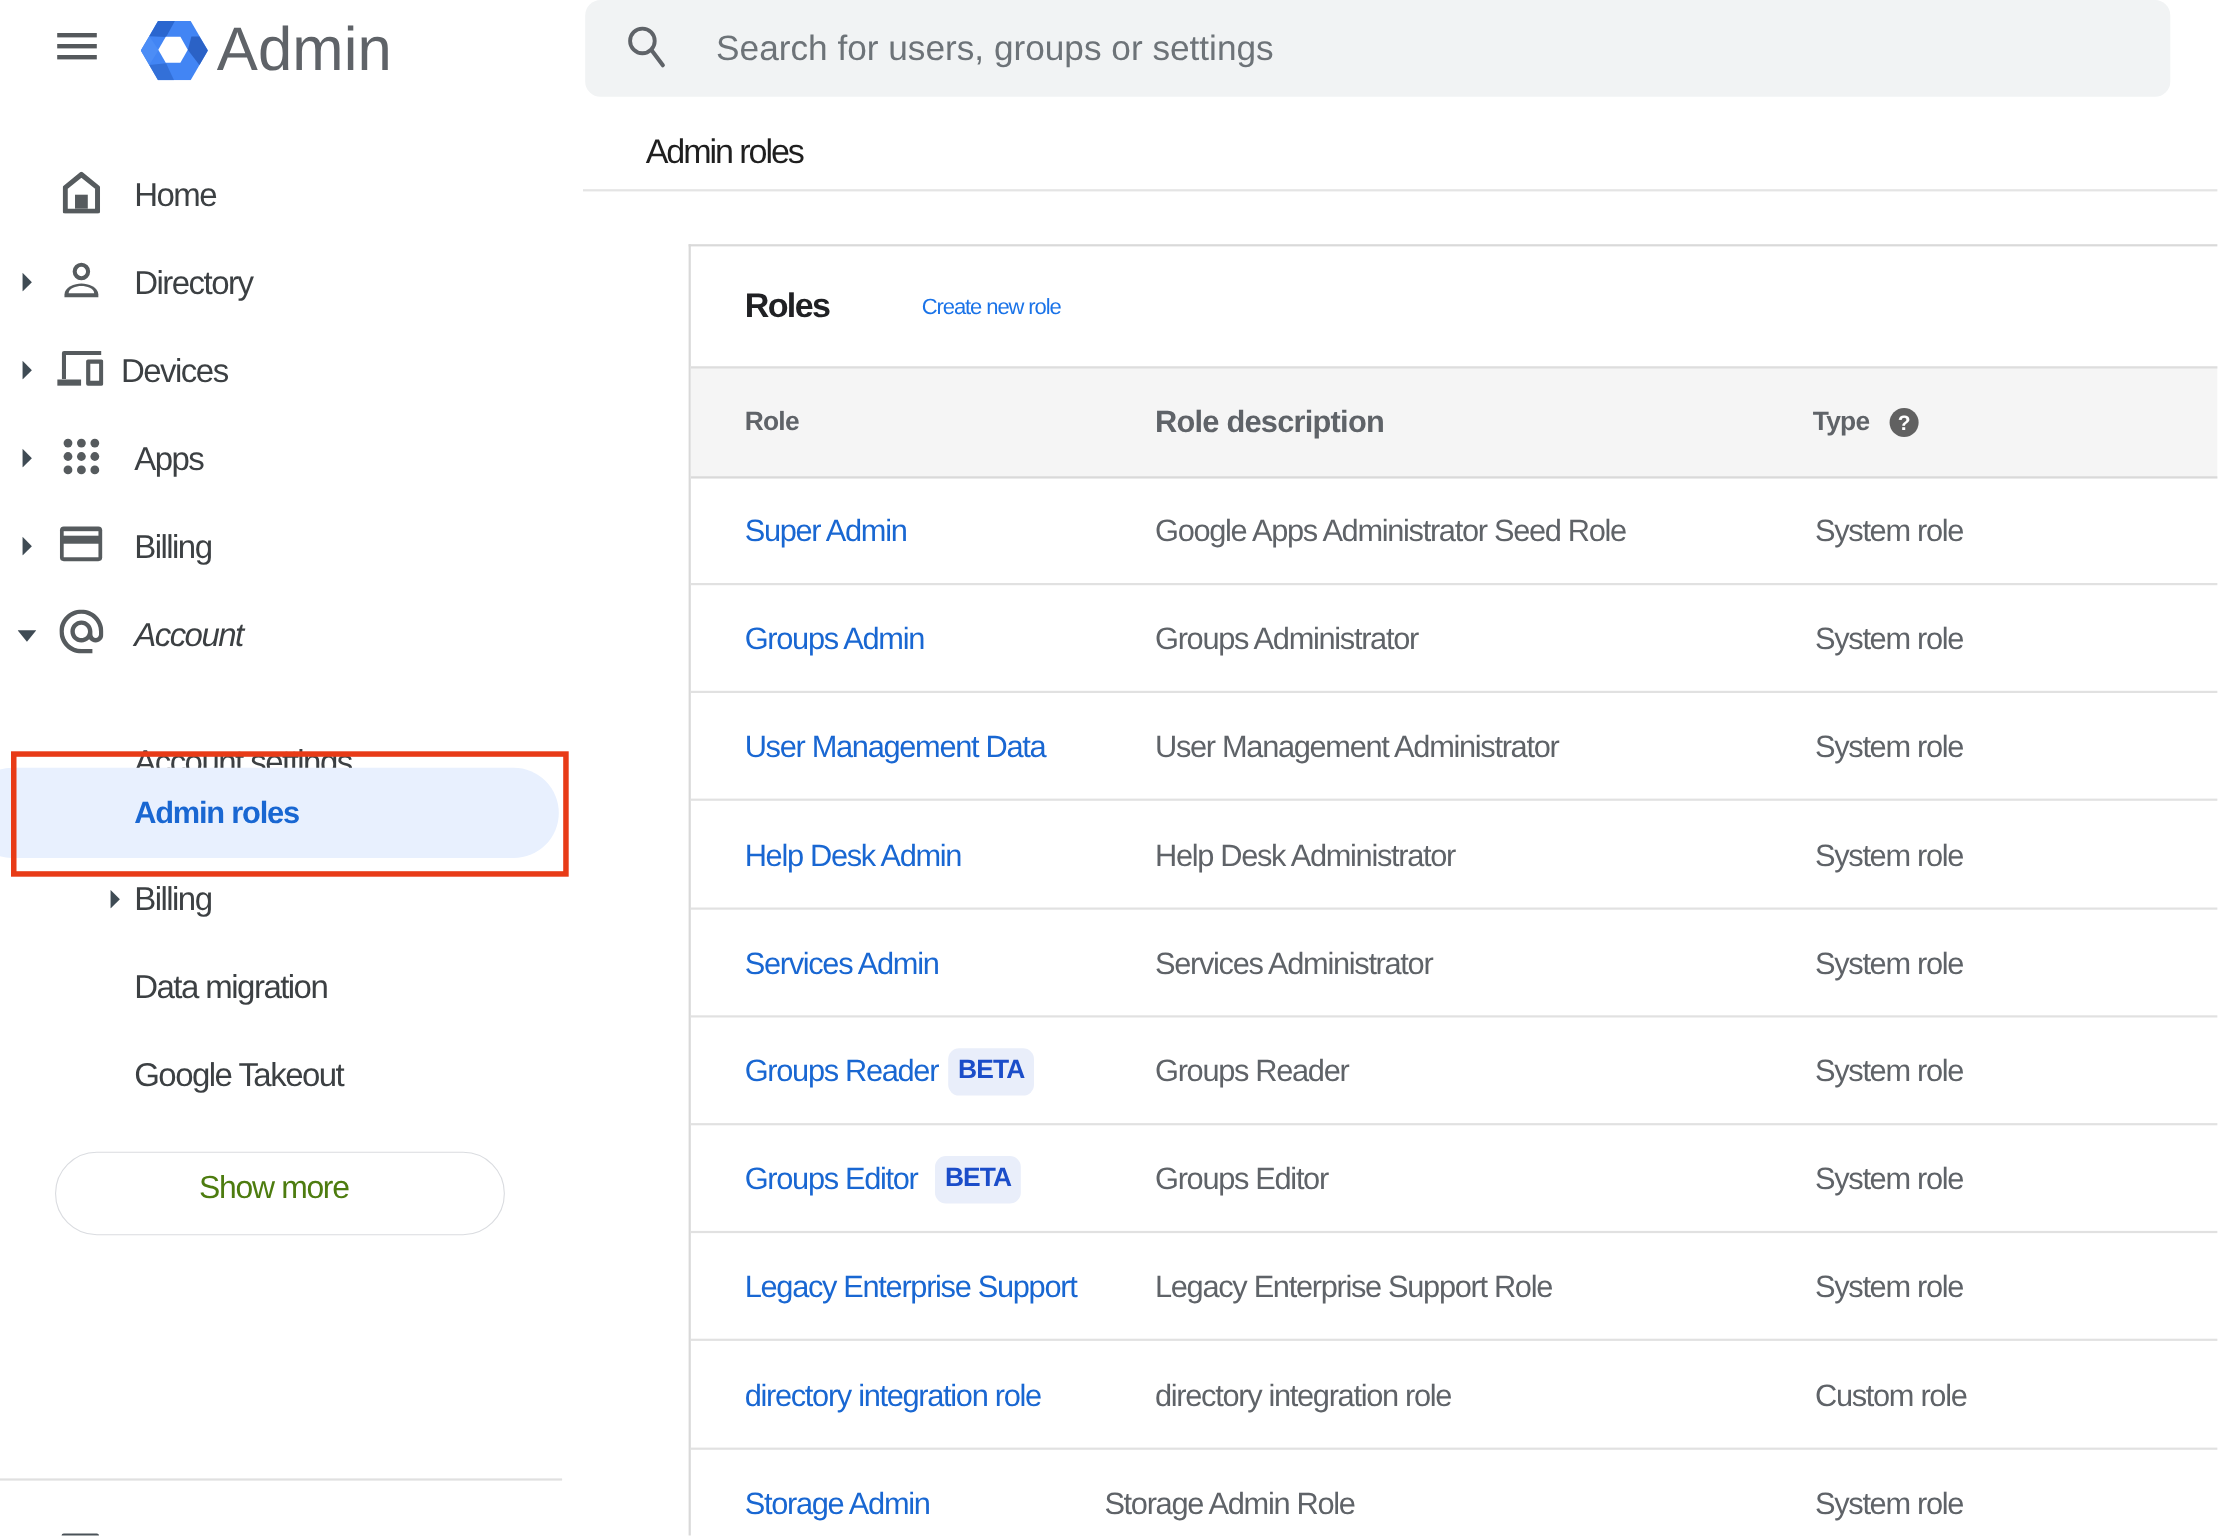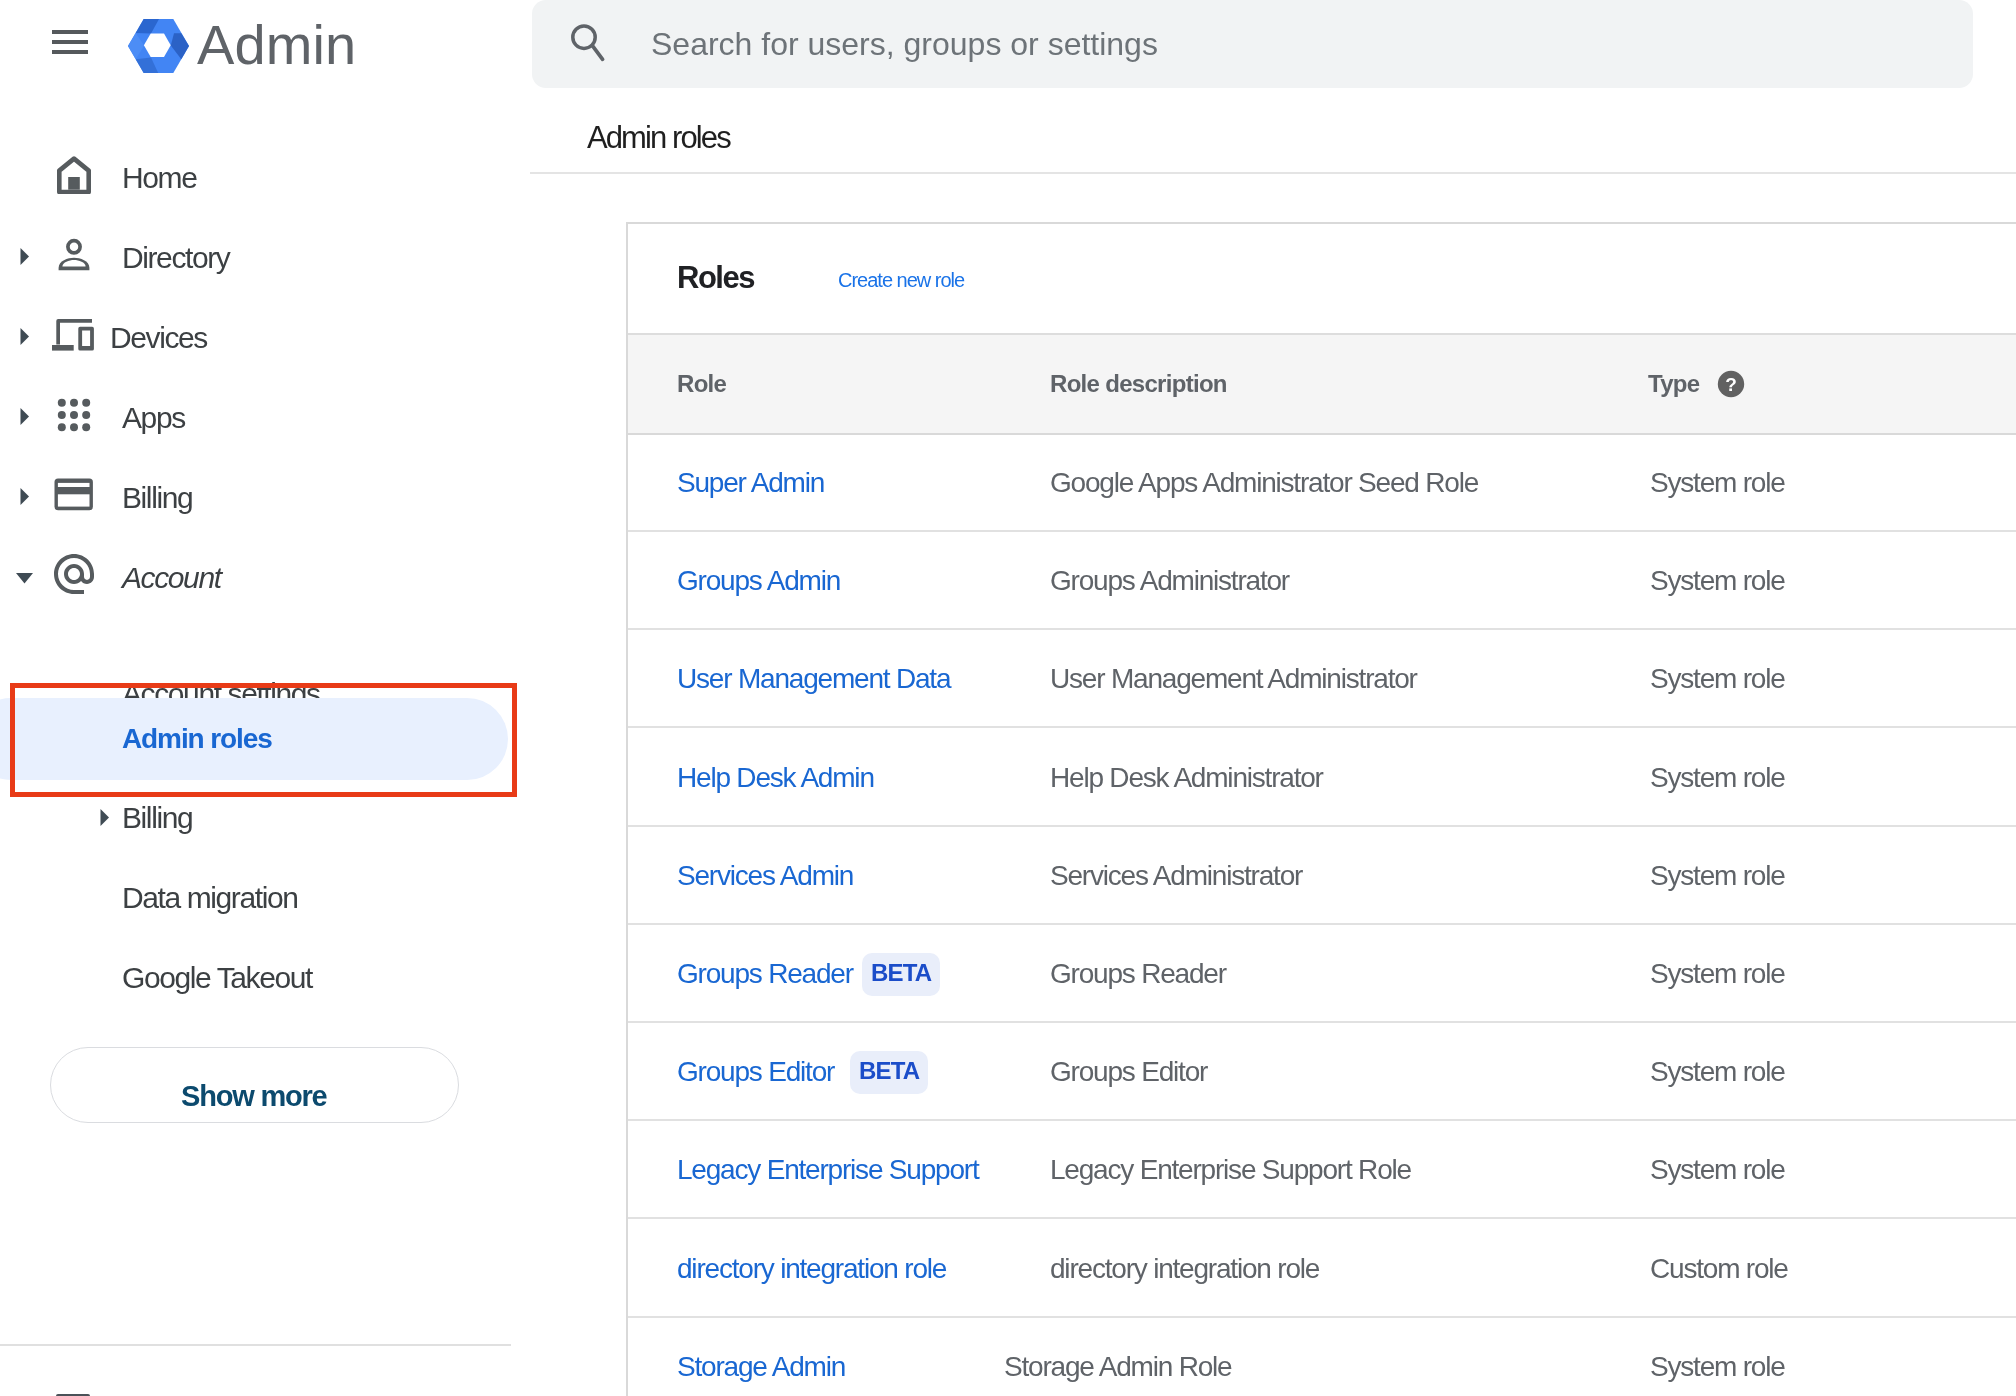--- a/index.html
+++ b/index.html
@@ -92,29 +92,29 @@
 <div class="abs" style="left:-30px;top:698px;width:538px;height:82px;background:#e8f0fe;border-radius:41px;"></div>
 <div class="abs vc" style="left:122px;top:739px;font-size:28px;font-weight:bold;color:#1967d2;letter-spacing:-1.1px;">Admin roles</div>
 <div class="abs" style="left:10px;top:683px;width:507px;height:114px;border:5.5px solid #e83b17;box-sizing:border-box;"></div>
 <svg class="abs" style="left:99px;top:808.5px;" width="11" height="17" viewBox="0 0 11 17">
     <polygon points="1.5,0 10,8.5 1.5,17" fill="#3f4b54"></polygon>
   </svg>
 <div class="abs vc sbtxt" style="left:122px;top:818px;">Billing</div>
 <div class="abs vc sbtxt" style="left:122px;top:898px;">Data migration</div>
 <div class="abs vc sbtxt" style="left:122px;top:978px;">Google Takeout</div>
 <div class="abs" style="left:50px;top:1047px;width:409px;height:76px;border:1.5px solid #dadce0;border-radius:38px;box-sizing:border-box;"></div>
-<div class="abs vc" style="left:181px;top:1081px;font-size:29px;font-weight:bold;color:#0c4a6e;letter-spacing:-1.2px;margin-top:15px;">Show more</div>
+<div class="abs vc" style="left:181px;top:1081px;font-size:29px;font-weight:normal;color:#4d7c0f;letter-spacing:-1.2px;">Show more</div>
 <div class="abs" style="left:0px;top:1344px;width:511px;height:1.5px;background:#e0e0e0;"></div>
 <div class="abs" style="left:56px;top:1394px;width:34px;height:4px;background:#4a5258;border-radius:2px;"></div>
 <div class="abs" style="left:626px;top:222px;width:1390px;height:1300px;border-left:2px solid #d9d9d9;border-top:2px solid #d9d9d9;box-sizing:border-box;background:#fff;"></div>
 <div class="abs vc" style="left:677px;top:278px;font-size:31px;font-weight:bold;color:#202124;letter-spacing:-1.5px;">Roles</div>
 <div class="abs vc link" style="left:838px;top:280px;font-size:20px;letter-spacing:-1.0px;">Create new role</div>
 <div class="abs" style="left:628px;top:333px;width:1388px;height:102px;background:#f5f5f5;border-top:2px solid #dddddd;border-bottom:2.5px solid #d9d9d9;box-sizing:border-box;"></div>
 <div class="abs vc" style="left:677px;top:384px;font-size:24px;font-weight:bold;color:#5f6368;letter-spacing:-0.7px;">Role</div>
-<div class="abs vc" style="left:1050px;top:384px;font-size:24px;font-weight:bold;color:#5f6368;letter-spacing:-0.7px;">Role description</div>
+<div class="abs vc" style="left:1050px;top:384px;font-size:28px;font-weight:bold;color:#5f6368;letter-spacing:-0.7px;">Role description</div>
 <div class="abs vc" style="left:1648px;top:384px;font-size:24px;font-weight:bold;color:#5f6368;letter-spacing:-0.7px;">Type</div>
 <svg class="abs" style="left:1717px;top:370px;" width="28" height="28" viewBox="0 0 28 28">
 <circle cx="14" cy="14" r="13.2" fill="#616161"></circle>
 <text x="14" y="21" font-size="19" font-weight="bold" fill="#fff" text-anchor="middle" font-family="Liberation Sans,sans-serif">?</text>
 </svg>
 <div class="abs vc rowlink" style="left:677px;top:483.0px;">Super Admin</div>
 <div class="abs vc cell2" style="left:1050px;top:483.0px;">Google Apps Administrator Seed Role</div>
 <div class="abs vc cell2" style="left:1650px;top:483.0px;">System role</div>
 <div class="abs" style="left:628px;top:530.0px;width:1388px;height:2px;background:#e1e1e1;"></div>
 <div class="abs vc rowlink" style="left:677px;top:581.2px;">Groups Admin</div>

